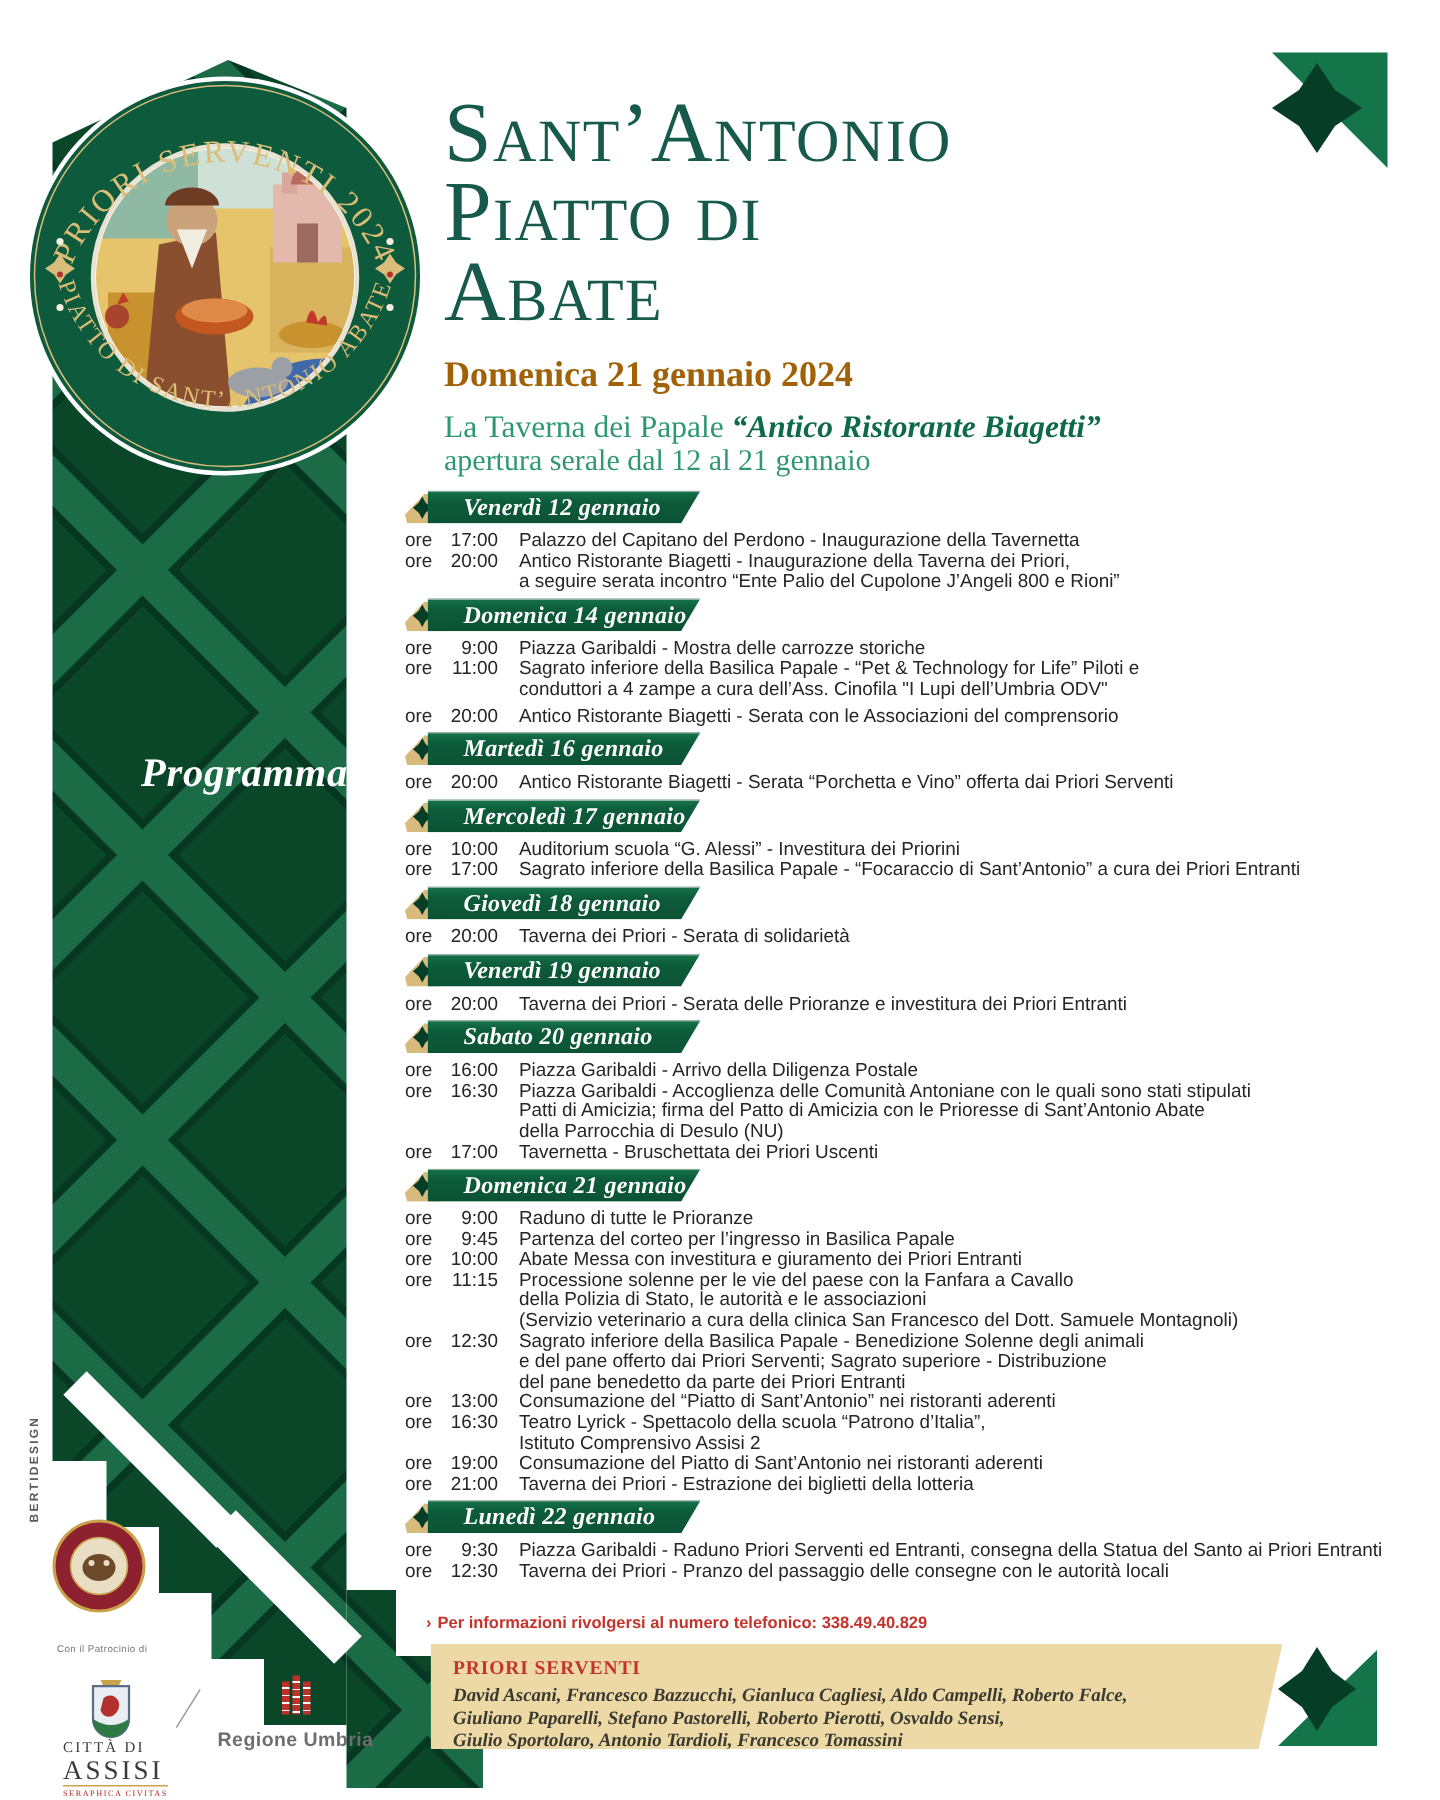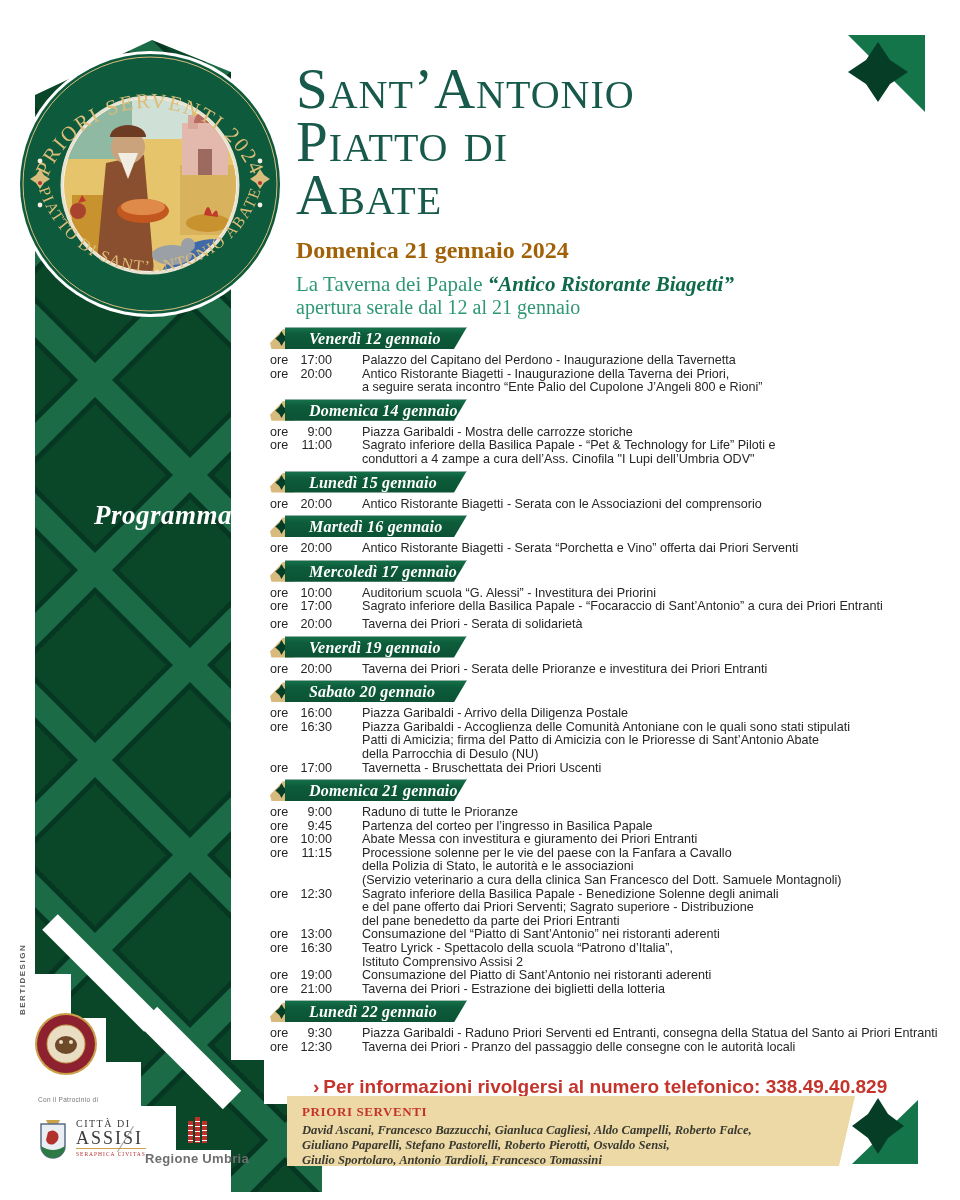--- a/index.html
+++ b/index.html
@@ -53,28 +53,28 @@
   .gold-tab svg{position:absolute;left:3px;top:1px;}
   .banner{
     position:absolute;left:15px;top:0;height:22px;width:182px;
     background:linear-gradient(180deg,#15714a 0%,#0d5c3a 30%,#0b5234 100%);
     clip-path:polygon(0 0,100% 0,calc(100% - 13px) 100%,0 100%);
     box-sizing:border-box;padding:1px 0 0 24px;
     font-family:"Liberation Serif", serif;font-style:italic;font-weight:bold;
     font-size:16px;line-height:20px;color:#ffffff;letter-spacing:.2px;
     border-top:1px solid rgba(255,255,255,.55);
   }
-  .evt{display:flex;font-size:12.6px;line-height:13.6px;gap:16px;}
+  .evt{display:flex;font-size:12.6px;line-height:13.6px;}
   .evt .tcol{flex:none;width:66px;display:flex;}
   .evt .ore{width:26px;}
   .evt .tval{width:36px;text-align:right;}
   .evt .desc{flex:1;padding-left:10px;white-space:pre-line;}
   
   .info-line{
-    position:absolute;left:313px;top:1076px;font-size:19px;font-weight:bold;color:#c4342c;
+    position:absolute;left:284px;top:1076px;font-size:11px;font-weight:bold;color:#c4342c;
   }
   .info-line .arrow{margin-right:4px;}
   
   #footer-box{
     position:absolute;left:287px;top:1096px;width:568px;height:70px;
     background:#ecd9a6;
     clip-path:polygon(0 0,100% 0,calc(100% - 16px) 100%,0 100%);
     box-sizing:border-box;padding:8px 0 0 15px;
   }
   .fb-title{
@@ -82,21 +82,21 @@
     letter-spacing:.6px;color:#c4342c;margin-bottom:3px;
   }
   .fb-names{
     font-family:"Liberation Serif", serif;font-weight:bold;font-style:italic;
     font-size:12.6px;line-height:15px;color:#3a3a30;white-space:pre-line;
   }
   
   #sponsors{position:absolute;left:30px;top:1012px;width:240px;}
   .patronage{font-size:6.5px;color:#777;position:absolute;left:8px;top:84px;letter-spacing:.3px;}
   #seal{position:absolute;left:4px;top:0;}
-  #assisi{position:absolute;left:6px;top:102px;display:flex;align-items:center;}
+  #assisi{position:absolute;left:6px;top:102px;display:flex;align-items:center;flex-direction:column;}
   .assisi-text{margin-left:6px;font-family:"Liberation Serif", serif;color:#3b3b3b;}
   .assisi-l1{font-size:10px;letter-spacing:1.5px;line-height:11px;}
   .assisi-l2{font-size:18px;letter-spacing:2px;line-height:18px;border-bottom:1px solid #c9a24a;padding-bottom:1px;}
   .assisi-cap{font-size:5.5px;color:#b3312c;letter-spacing:1px;margin-top:2px;}
   .sep-slash{position:absolute;left:95px;top:112px;width:1px;height:30px;background:#9a9a9a;transform:rotate(32deg);}
   #umbria{position:absolute;left:112px;top:105px;width:110px;text-align:center;}
   .ceri{display:inline-block;}
   .ceri span{display:inline-block;width:5px;margin:0 1px;background:repeating-linear-gradient(180deg,#c0302a 0 4px,#ffffff 4px 5px);}
   .ceri .c1{height:22px;}.ceri .c2{height:26px;}.ceri .c3{height:22px;}
   .umbria-label{margin-top:4px;font-size:13px;font-weight:bold;color:#6e6e6e;letter-spacing:.3px;}
@@ -262,28 +262,20 @@
       <div class="evt">
         <span class="tcol">
           <span class="ore">ore</span>
           <span class="tval">11:00</span>
         </span>
         <span class="desc">Sagrato inferiore della Basilica Papale - “Pet &amp; Technology for Life” Piloti e
 conduttori a 4 zampe a cura dell’Ass. Cinofila "I Lupi dell’Umbria ODV"</span>
       </div>
     </div>
     <div class="section">
-      <div class="banner-row">
-        <span class="gold-tab">
-          <svg width="17" height="17" viewBox="0 0 17 17">
-            <path d="M8.5,1 l2.2,4 4,3.5 -4,3.5 -2.2,4 -2.2,-4 -4,-3.5 4,-3.5 Z" fill="#063d26"></path>
-          </svg>
-        </span>
-        <div class="banner">Lunedì 15 gennaio</div>
-      </div>
       <div class="evt">
         <span class="tcol">
           <span class="ore">ore</span>
           <span class="tval">20:00</span>
         </span>
         <span class="desc">Antico Ristorante Biagetti - Serata con le Associazioni del comprensorio</span>
       </div>
     </div>
     <div class="section">
       <div class="banner-row">
@@ -320,20 +312,28 @@
       </div>
       <div class="evt">
         <span class="tcol">
           <span class="ore">ore</span>
           <span class="tval">17:00</span>
         </span>
         <span class="desc">Sagrato inferiore della Basilica Papale - “Focaraccio di Sant’Antonio” a cura dei Priori Entranti</span>
       </div>
     </div>
     <div class="section">
+      <div class="banner-row">
+        <span class="gold-tab">
+          <svg width="17" height="17" viewBox="0 0 17 17">
+            <path d="M8.5,1 l2.2,4 4,3.5 -4,3.5 -2.2,4 -2.2,-4 -4,-3.5 4,-3.5 Z" fill="#063d26"></path>
+          </svg>
+        </span>
+        <div class="banner">Giovedì 18 gennaio</div>
+      </div>
       <div class="evt">
         <span class="tcol">
           <span class="ore">ore</span>
           <span class="tval">20:00</span>
         </span>
         <span class="desc">Taverna dei Priori - Serata di solidarietà</span>
       </div>
     </div>
     <div class="section">
       <div class="banner-row">

